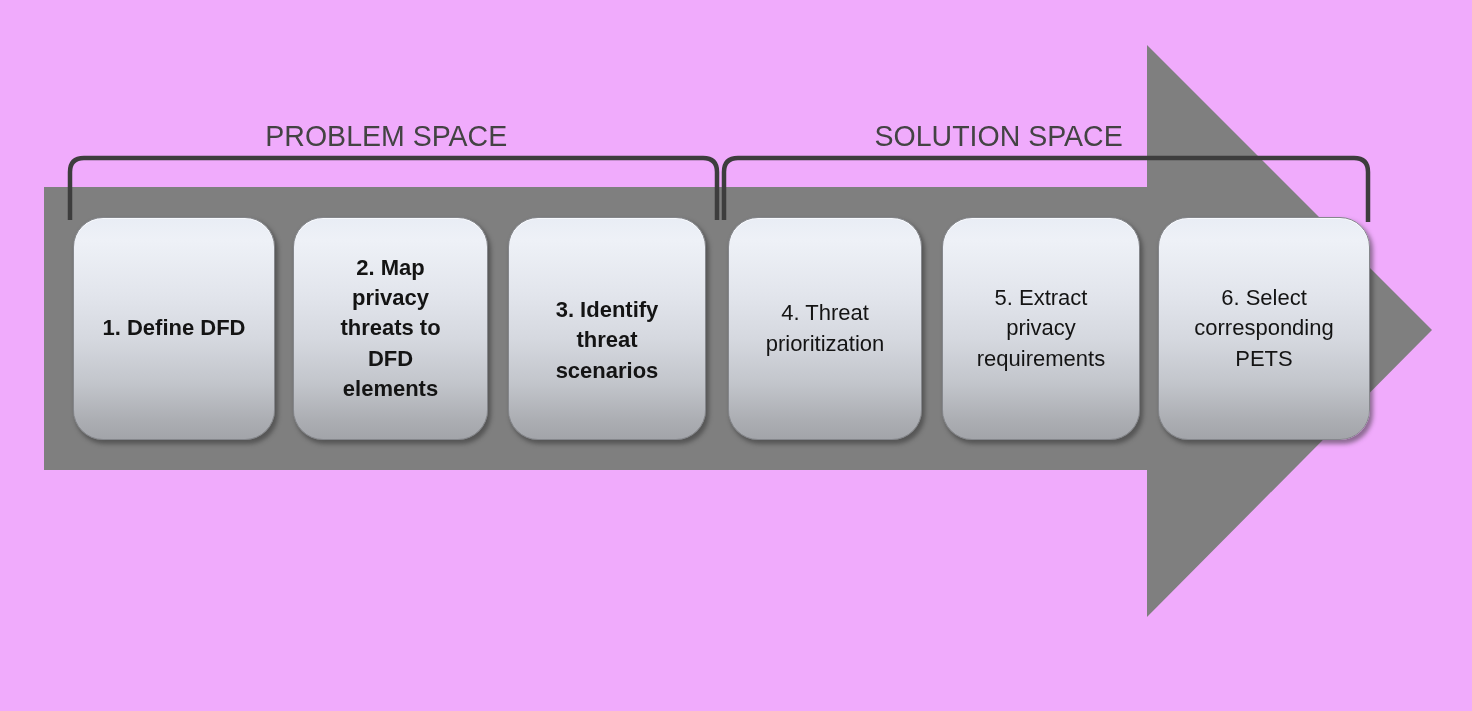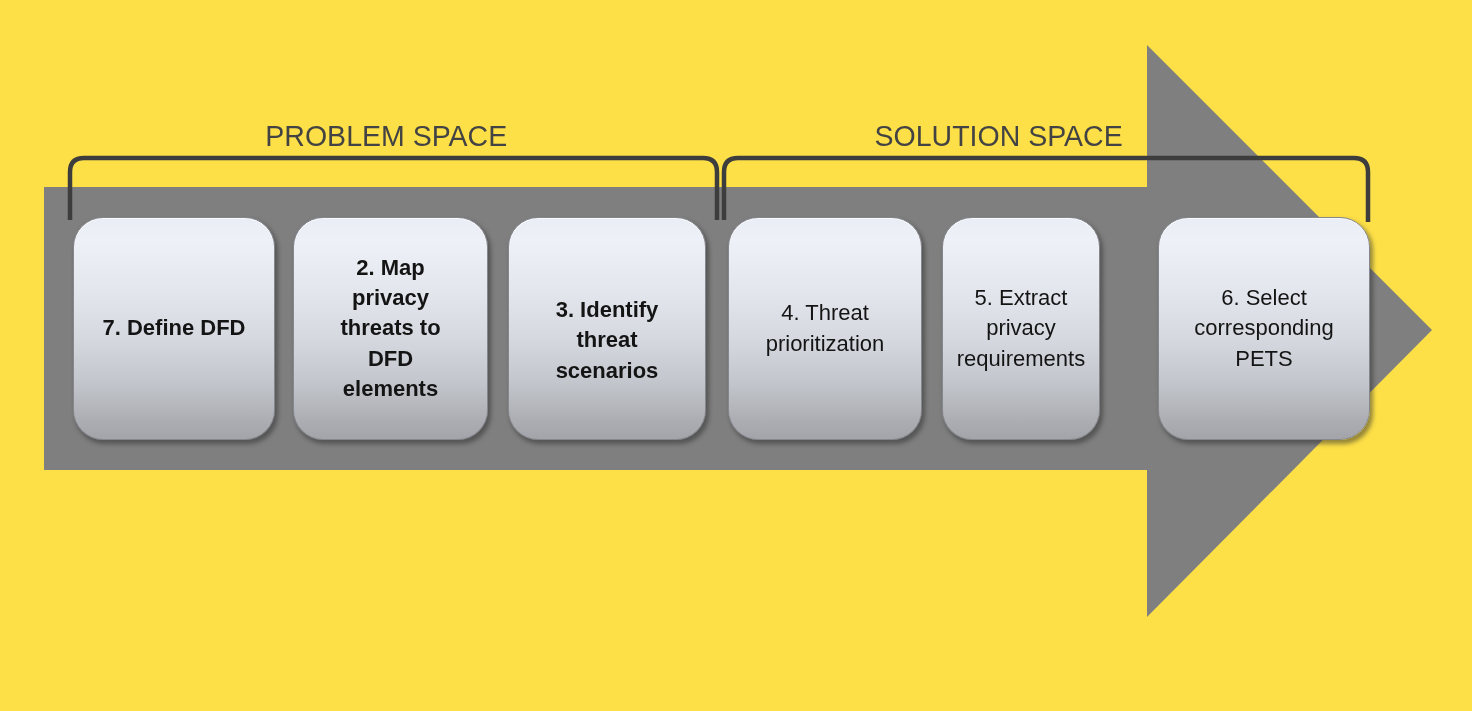--- a/index.html
+++ b/index.html
@@ -5,21 +5,21 @@
   html, body {
     margin: 0;
     padding: 0;
     background: #ffffff;
     font-family: "Liberation Sans", "DejaVu Sans", sans-serif;
   }
   .canvas {
     position: relative;
     width: 1472px;
     height: 711px;
-    background: #fde047;
+    background: #f0abfc;
     overflow: hidden;
   }
   .layer-svg {
     position: absolute;
     left: 0;
     top: 0;
     width: 1472px;
     height: 711px;
   }
   .space-label {
@@ -66,21 +66,21 @@
     font-size: 22px;
     line-height: 1.38;
   }
   .step.bold { font-weight: bold; }
   .step .step-text { display: inline-block; }
 
   .s1 { left: 73px;   width: 202px; }
   .s2 { left: 293px;  width: 195px; }
   .s3 { left: 508px;  width: 198px; }
   .s4 { left: 728px;  width: 194px; }
-  .s5 { left: 942px;  width: 158px; }
+  .s5 { left: 942px;  width: 198px; }
   .s6 { left: 1158px; width: 212px; }
 
   .s1 .step-text { max-width: 182px; }
   .s2 .step-text { max-width: 126px; }
   .s3 .step-text { max-width: 130px; margin-top: 24px; }
   .s4 .step-text { max-width: 160px; }
   .s5 .step-text { max-width: 150px; }
   .s6 .step-text { max-width: 165px; }
 </style>
 </head>
@@ -98,21 +98,21 @@
   </svg>
 
   <div class="space-label" id="problem-label">
     <span class="inner">PROBLEM SPACE</span>
   </div>
   <div class="space-label" id="solution-label">
     <span class="inner">SOLUTION SPACE</span>
   </div>
 
   <div class="step bold s1">
-    <span class="step-text">7. Define DFD</span>
+    <span class="step-text">1. Define DFD</span>
   </div>
   <div class="step bold s2">
     <span class="step-text">2. Map privacy threats to DFD elements</span>
   </div>
   <div class="step bold s3">
     <span class="step-text">3. Identify threat scenarios</span>
   </div>
   <div class="step s4">
     <span class="step-text">4. Threat prioritization</span>
   </div>

